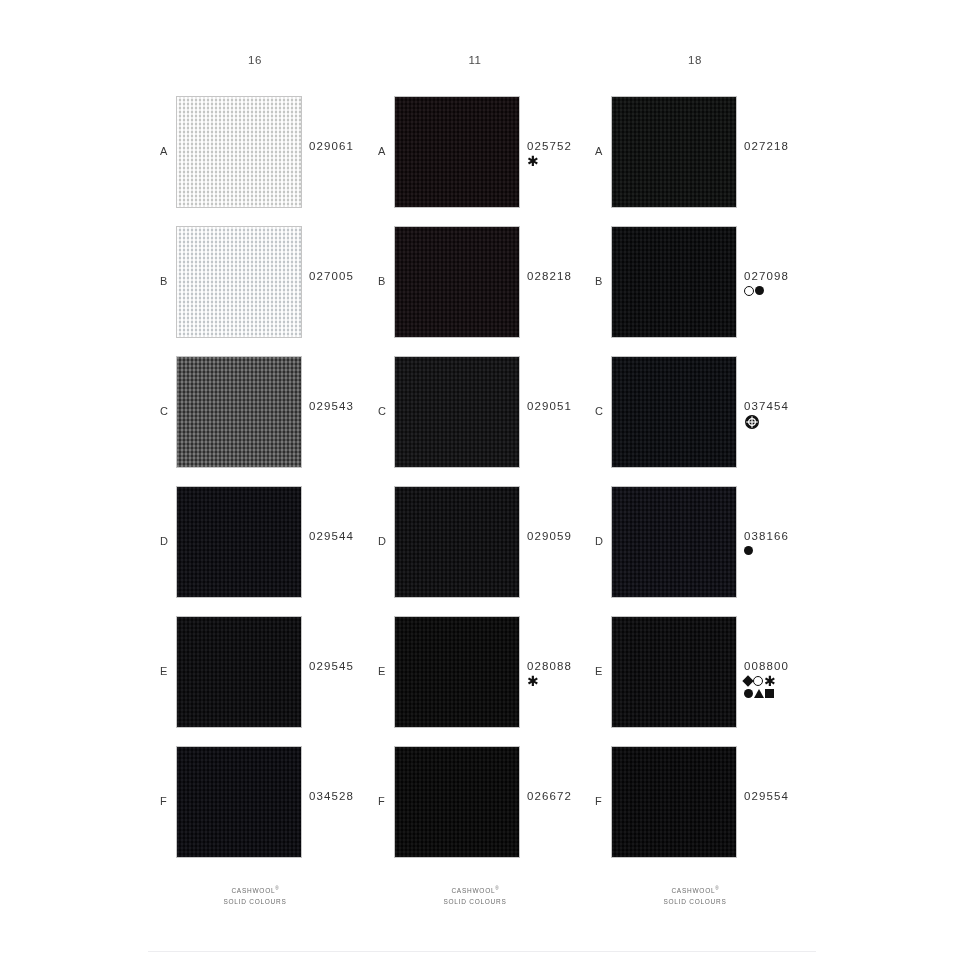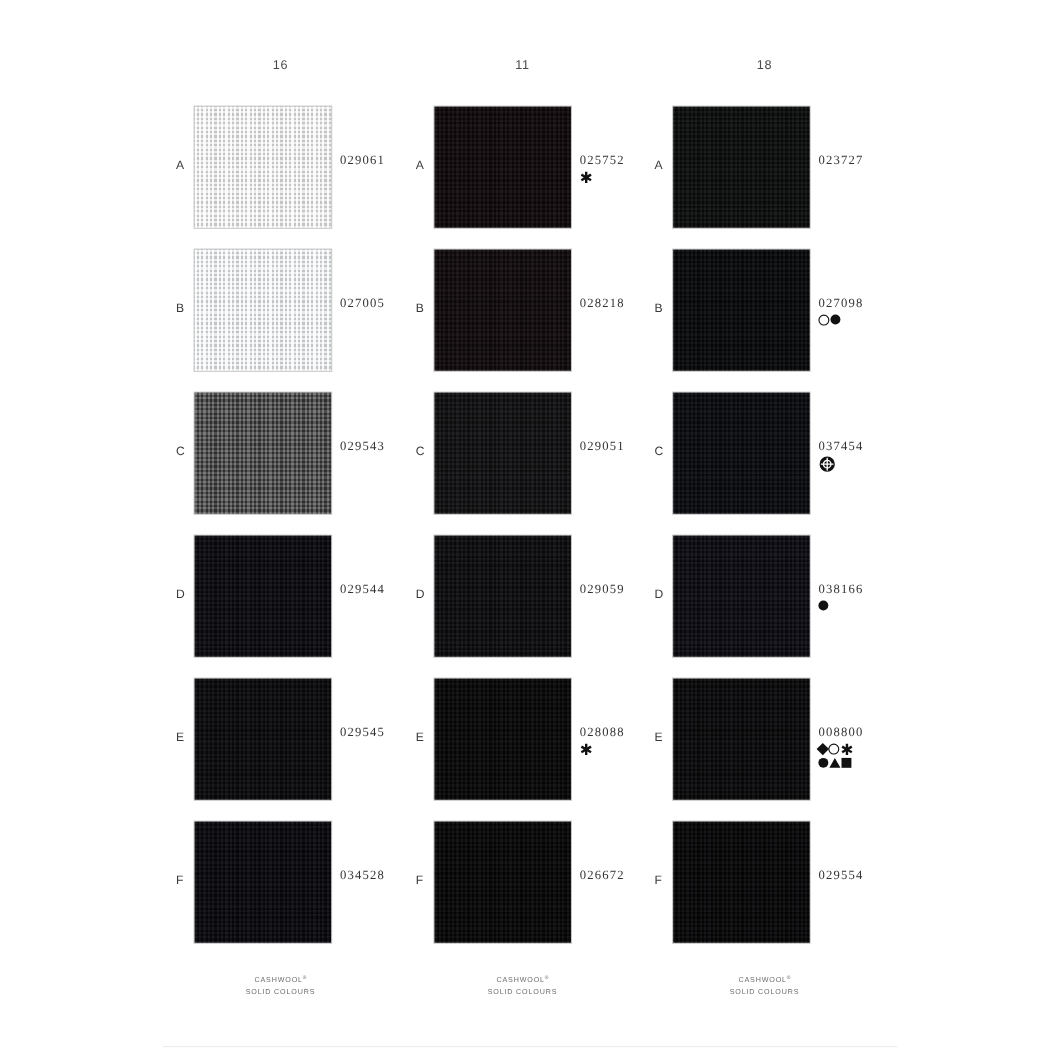--- a/index.html
+++ b/index.html
@@ -35,21 +35,21 @@
     width:124px;height:110px;
     box-shadow:0 0 0 1px rgba(150,150,150,.55);
     background-repeat:repeat;
     background-size:4px 4px, 3px 3px, 100% 100%;
   }
   .meta{
     position:absolute;left:149px;top:42px;width:100px;
   }
   .code{
     font-size:11.5px;letter-spacing:1.1px;color:#333333;
-    line-height:14px;white-space:nowrap;font-family:Liberation Serif, serif;
+    line-height:14px;white-space:nowrap;
   }
   .marks{
     margin-top:1px;
     line-height:13px;
     font-size:12px;
     color:#111;
     letter-spacing:2px;
     white-space:nowrap;
   }
   .marks .mrow{display:block;height:13px;}
@@ -194,21 +194,21 @@
         <div class="rowlab">F</div>
         <div class="swatch" style="background: repeating-linear-gradient(90deg, rgba(255, 255, 255, 0.035) 0px, rgba(255, 255, 255, 0.035) 2px, rgba(0, 0, 0, 0.22) 2px, rgba(0, 0, 0, 0.22) 4px), repeating-linear-gradient(0deg, rgba(255, 255, 255, 0.03) 0px, rgba(255, 255, 255, 0.03) 2px, rgba(0, 0, 0, 0.22) 2px, rgba(0, 0, 0, 0.22) 4px), rgb(7, 7, 7);"></div>
         <div class="meta">
           <div class="code">026672</div>
         </div>
       </div>
       <div class="cell" style="left: 595px; top: 97px;">
         <div class="rowlab">A</div>
         <div class="swatch" style="background: repeating-linear-gradient(90deg, rgba(255, 255, 255, 0.035) 0px, rgba(255, 255, 255, 0.035) 2px, rgba(0, 0, 0, 0.22) 2px, rgba(0, 0, 0, 0.22) 4px), repeating-linear-gradient(0deg, rgba(255, 255, 255, 0.03) 0px, rgba(255, 255, 255, 0.03) 2px, rgba(0, 0, 0, 0.22) 2px, rgba(0, 0, 0, 0.22) 4px), rgb(13, 15, 14);"></div>
         <div class="meta">
-          <div class="code">023727</div>
+          <div class="code">027218</div>
         </div>
       </div>
       <div class="cell" style="left: 595px; top: 227px;">
         <div class="rowlab">B</div>
         <div class="swatch" style="background: repeating-linear-gradient(90deg, rgba(255, 255, 255, 0.035) 0px, rgba(255, 255, 255, 0.035) 2px, rgba(0, 0, 0, 0.22) 2px, rgba(0, 0, 0, 0.22) 4px), repeating-linear-gradient(0deg, rgba(255, 255, 255, 0.03) 0px, rgba(255, 255, 255, 0.03) 2px, rgba(0, 0, 0, 0.22) 2px, rgba(0, 0, 0, 0.22) 4px), rgb(9, 10, 12);"></div>
         <div class="meta">
           <div class="code">027098</div>
           <div class="marks">
             <span class="mrow"><span class="sym-circle-o glyph"></span><span class="sym-circle-f glyph"></span></span>
           </div>

